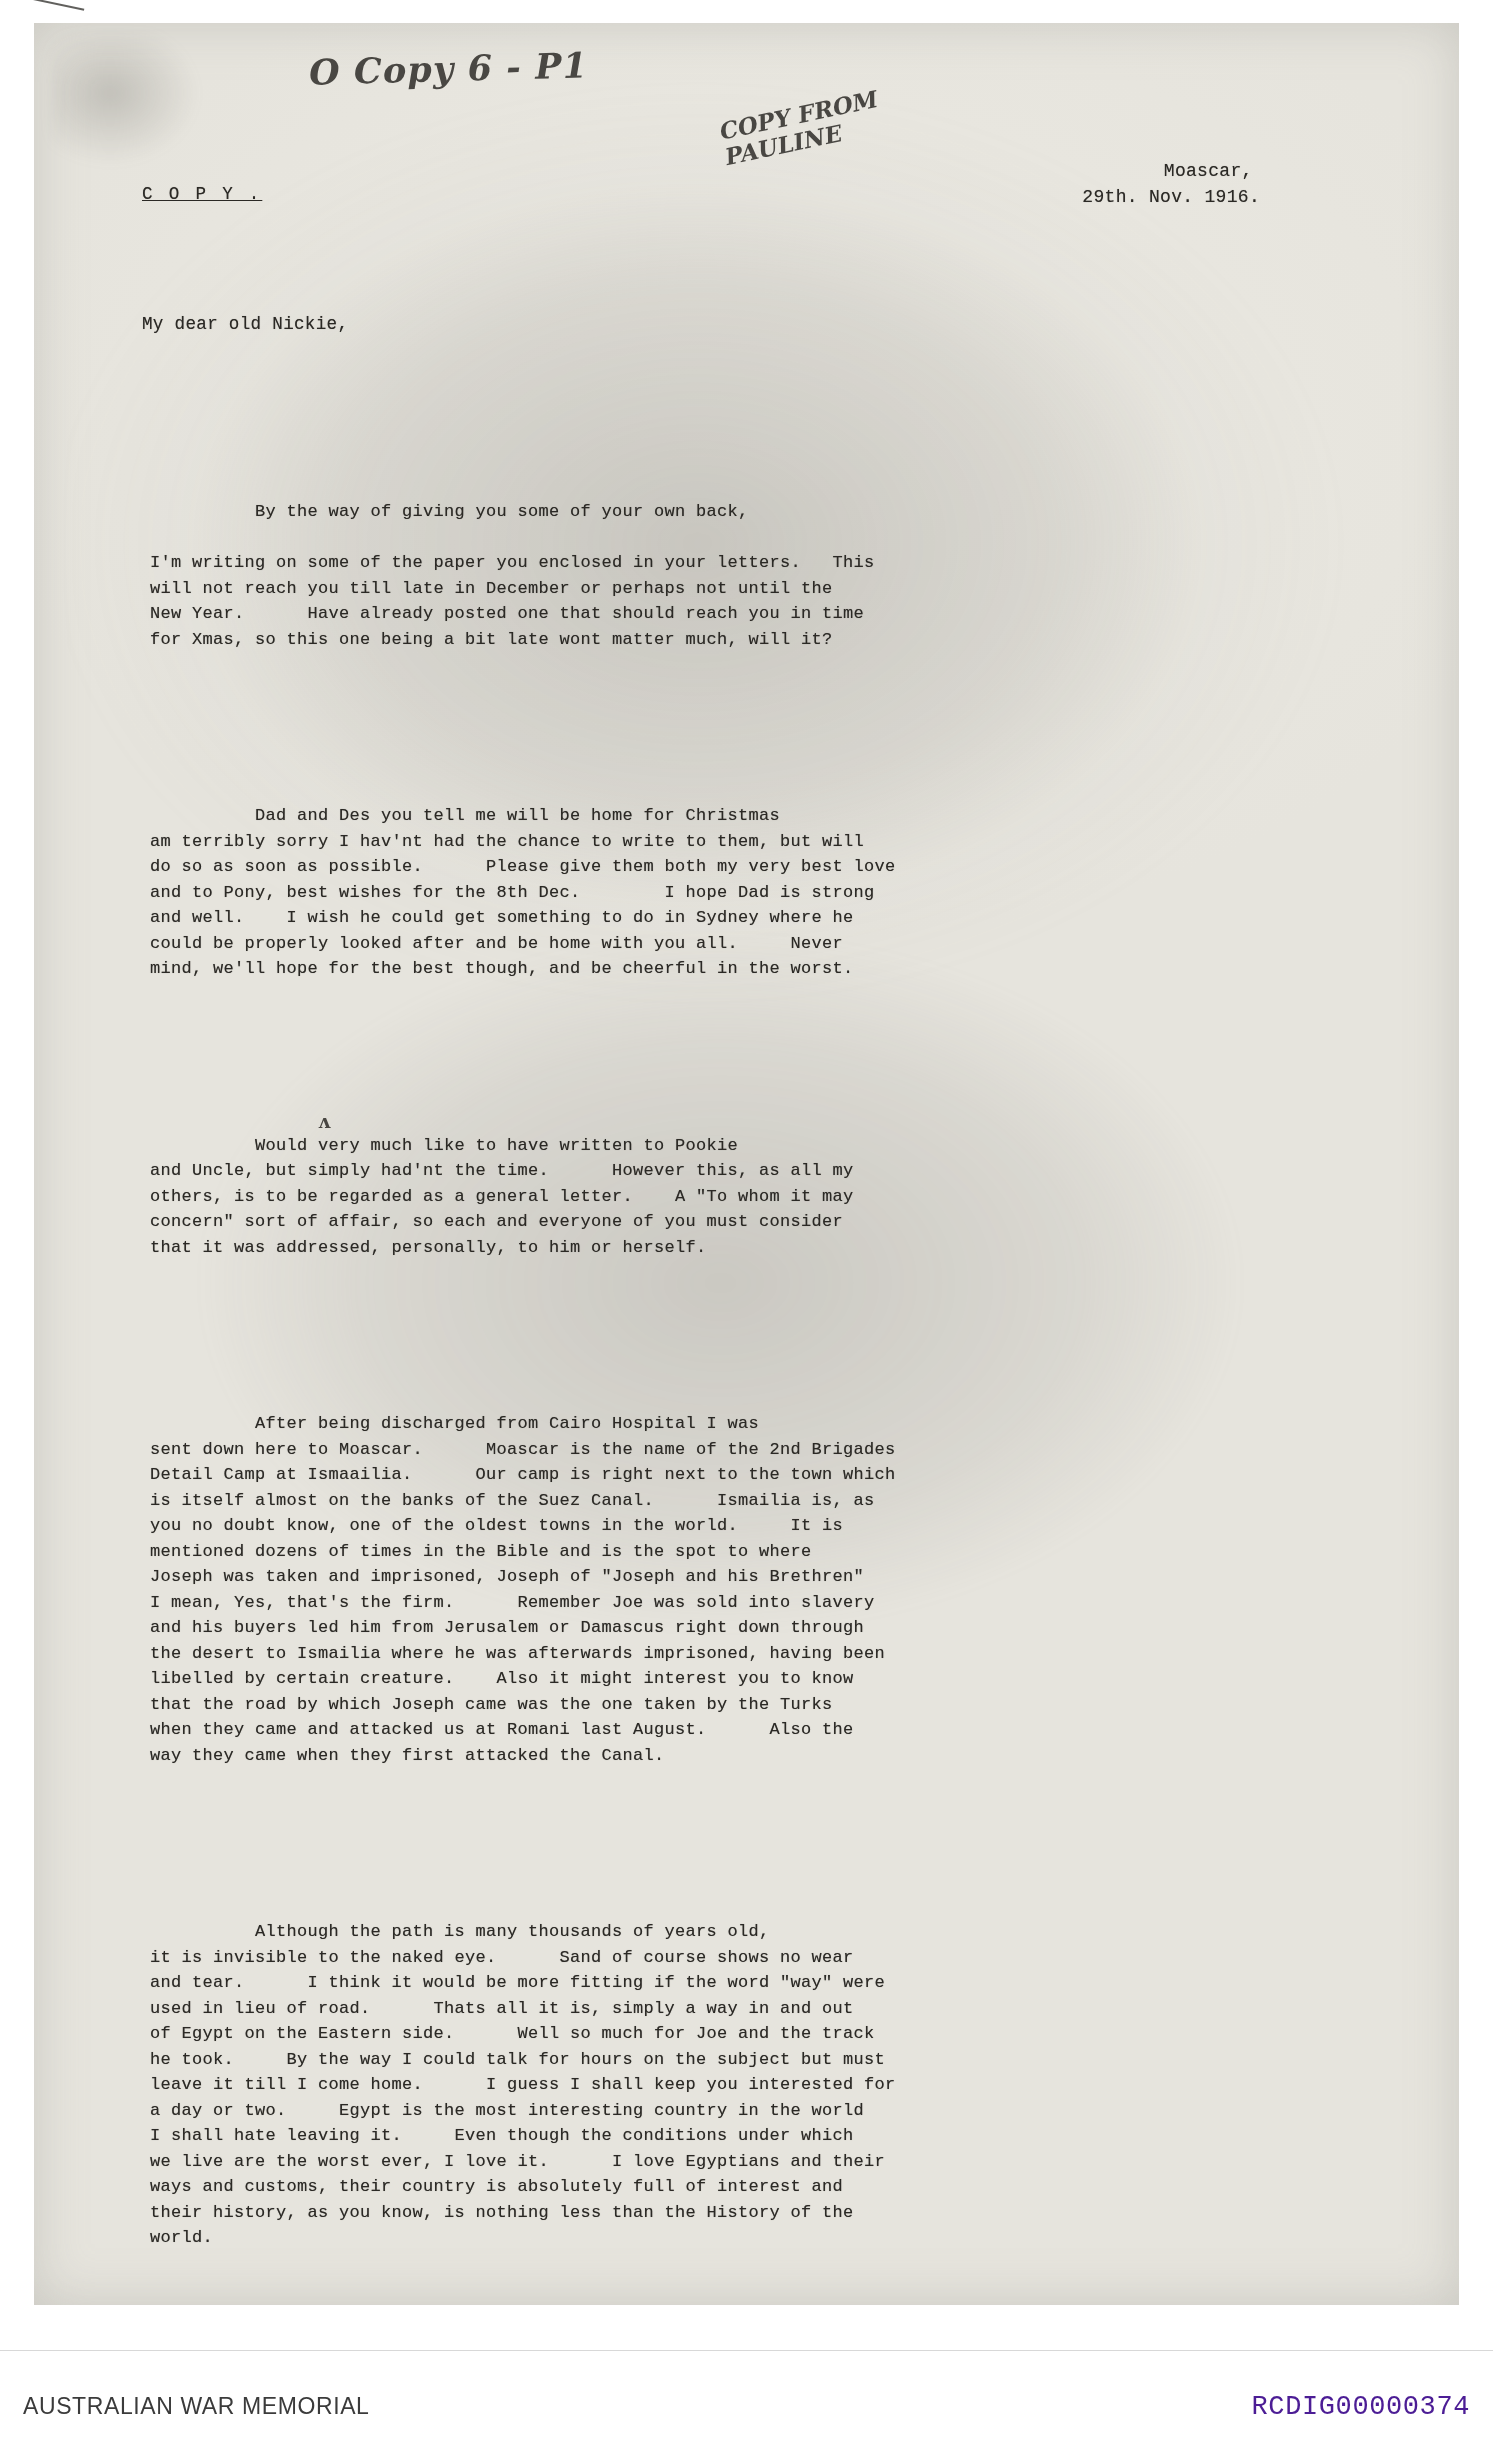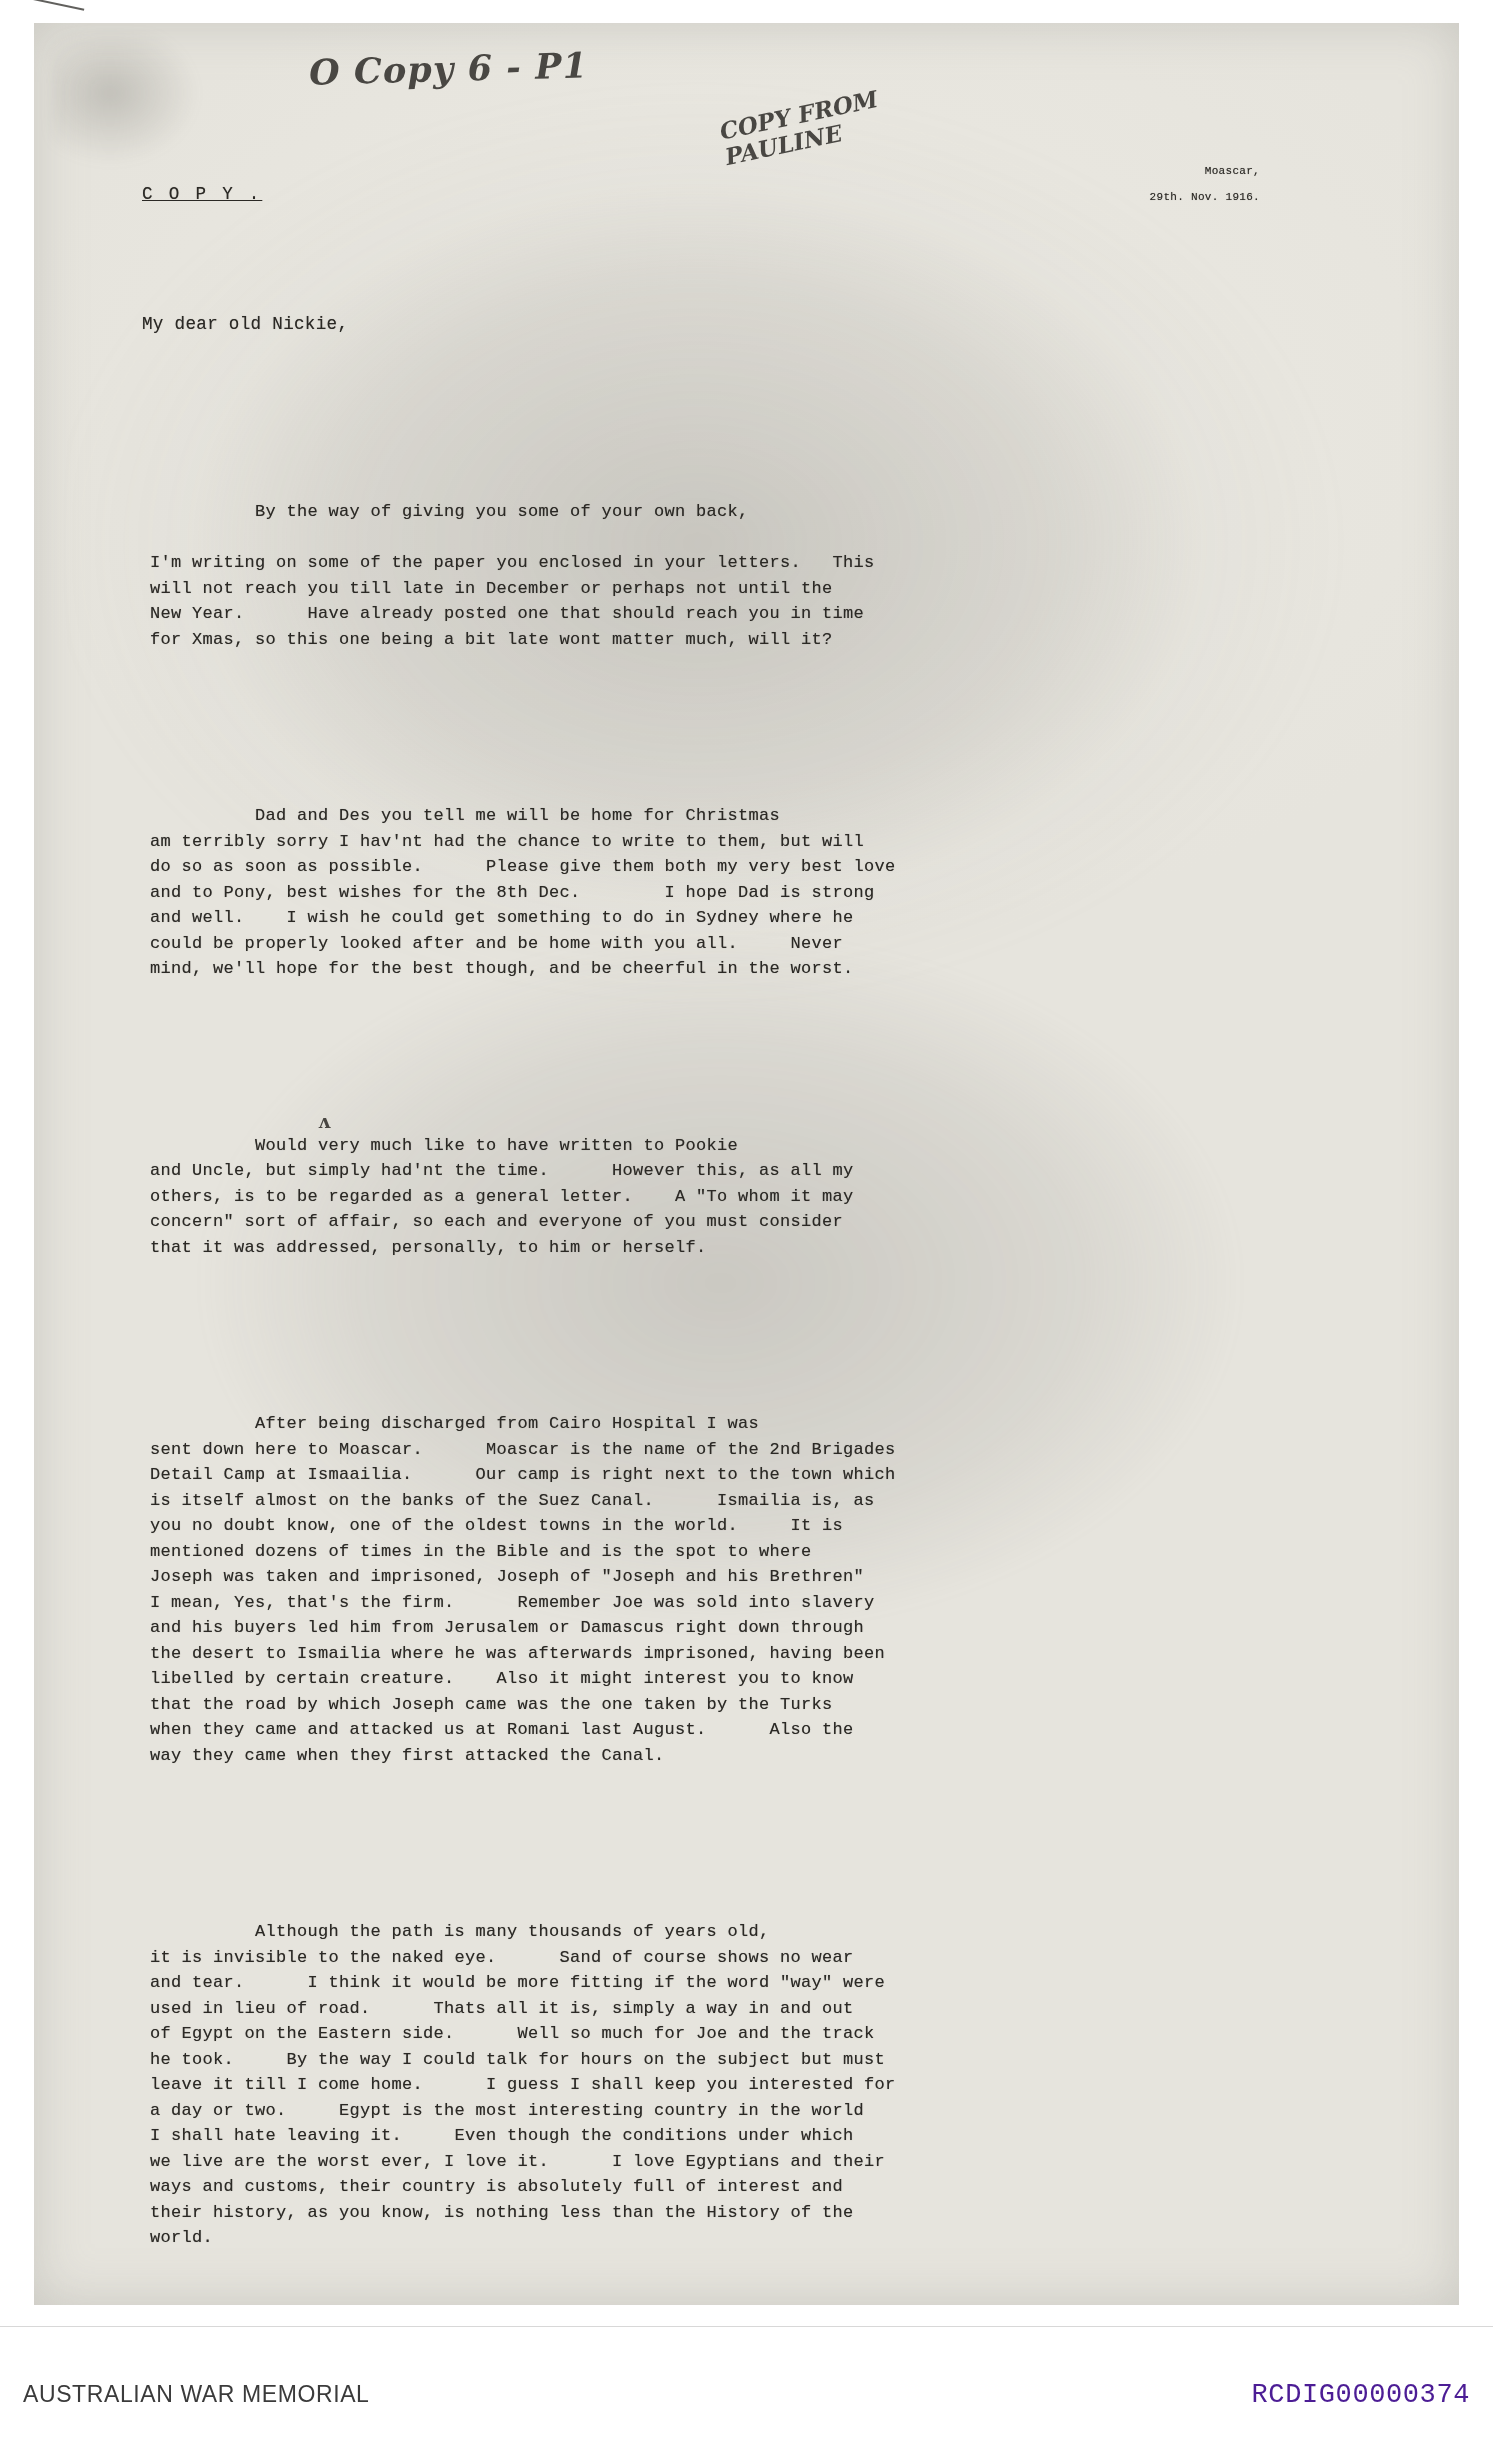--- a/index.html
+++ b/index.html
@@ -100,22 +100,22 @@
     justify-content: space-between;
     align-items: flex-start;
   }
   .copy-label {
     text-decoration: underline;
     letter-spacing: 2.8px;
     font-size: 17.6px;
     margin-top: 48px;
   }
   .dateline {
-    text-align: right;
-    font-size: 11px;
+    text-align: center;
+    font-size: 18px;
     line-height: 25.5px;
     padding-right: 91px;
   }
   .salutation {
     font-size: 17.6px;
   }
   p.para {
     margin: 8px;
     white-space: pre-wrap;
     font-size: 17px;
@@ -164,21 +164,21 @@
     font-style: normal;
     transform: rotate(0deg);
   }
 
   
   #footer {
     position: absolute;
     left: 0;
     bottom: 0;
     width: 1493px;
-    height: 136px;
+    height: 112px;
     background: #ffffff;
     border-top: 0.6px solid #d8d8d8;
     display: flex;
     align-items: center;
     justify-content: space-between;
     box-sizing: border-box;
     padding: 0 23px 0 23px;
   }
   #footer .f-left {
     font-size: 23px;

